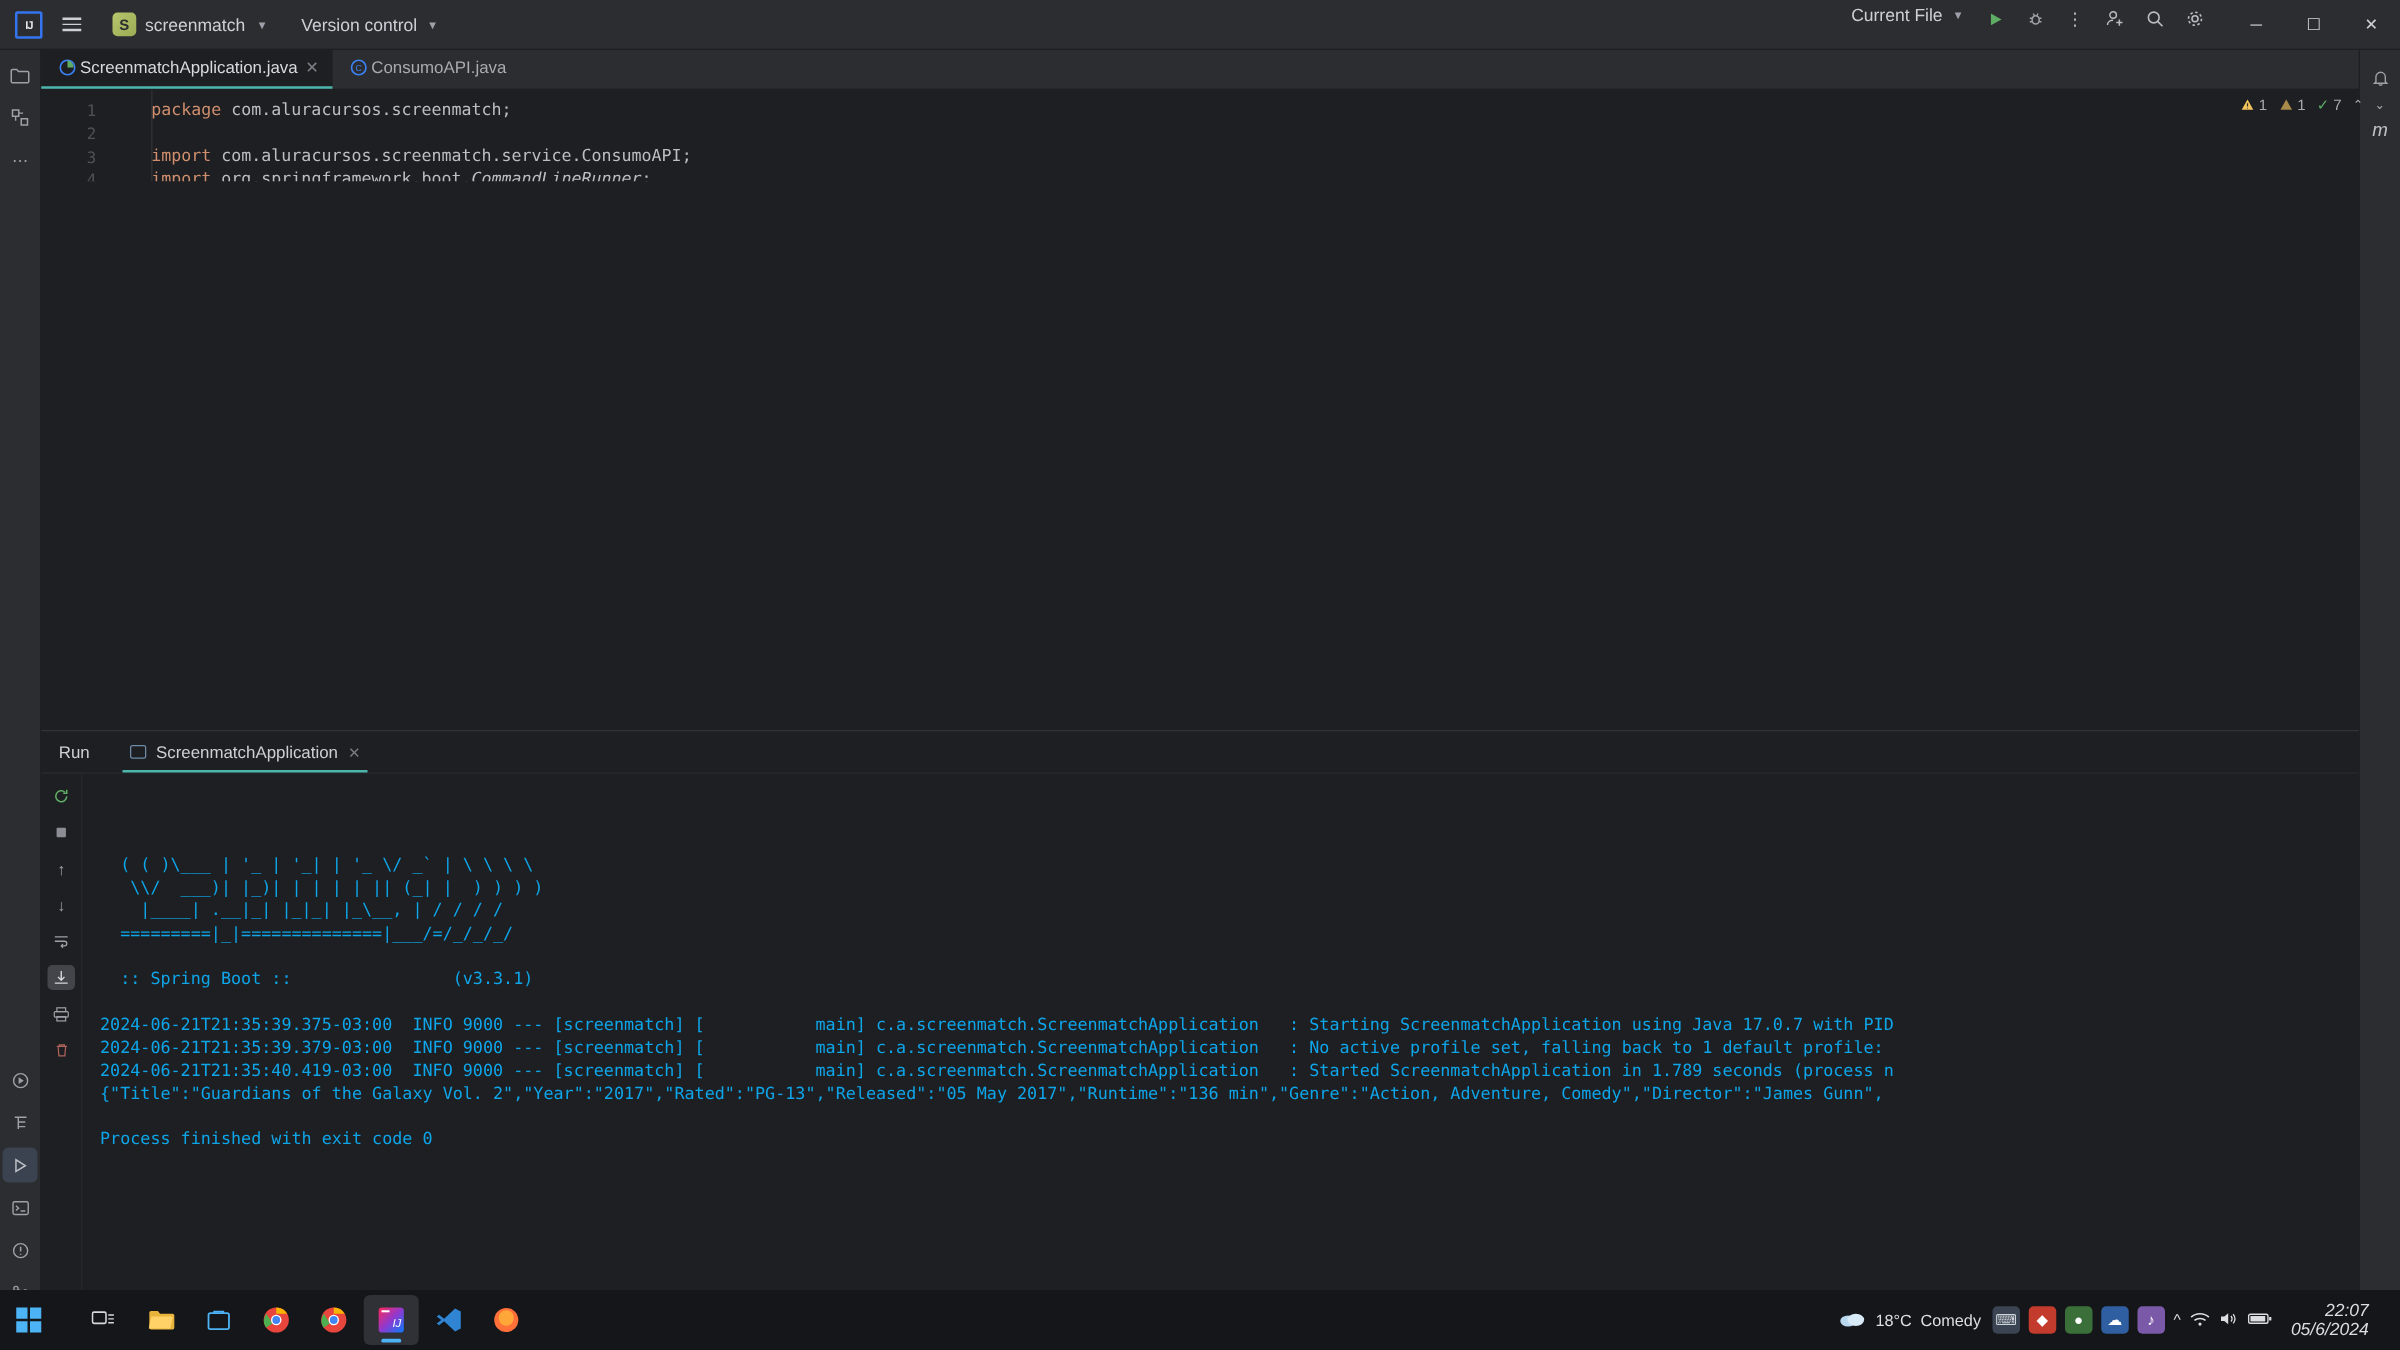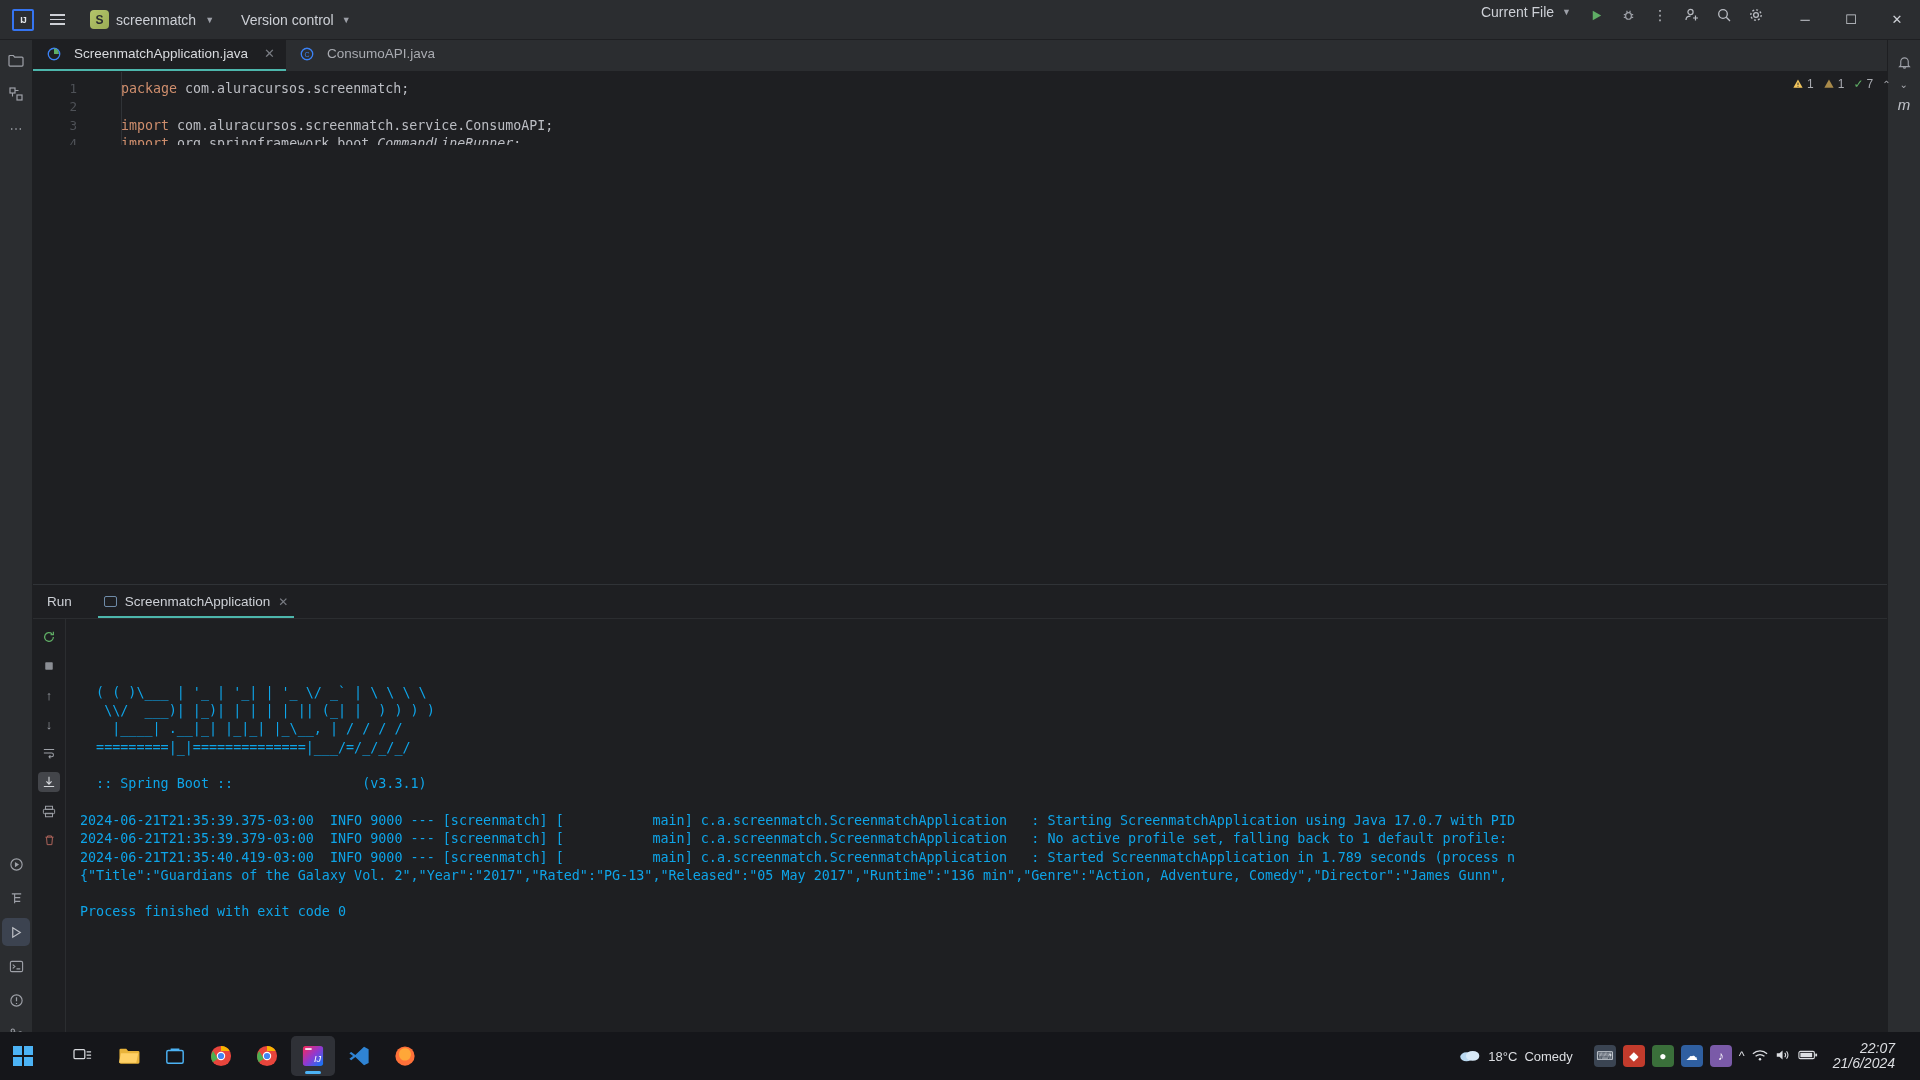--- a/index.html
+++ b/index.html
@@ -75,21 +75,21 @@
   
   .maincol { flex: 1 1 auto; display: flex; flex-direction: column; min-width: 0; background: #1e1f22; }
 
   
   .tabbar {
     height: 32px; flex: 0 0 32px; background: #2b2d30;
     display: flex; align-items: stretch; position: relative;
     border-bottom: 1px solid #1e1f22;
   }
   .etab {
-    display: flex; align-items: center; gap: 13px; padding: 0 11px 4px 14px;
+    display: flex; align-items: center; gap: 3px; padding: 0 11px 4px 14px;
     font-size: 13.5px; color: #a9abb1; cursor: pointer; position: relative;
     max-width: 330px;
   }
   .etab.active { background: #1e1f22; color: #d8dade; }
   .etab.active:after {
     content:''; position: absolute; left: 0; right: 0; bottom: 0; height: 2px; background: #4db6ac;
   }
   .etab .tabx { font-size: 13px; color: #7a7d84; margin-left: 3px; }
   .tabbar-right { margin-left: auto; display: flex; align-items: center; padding-right: 8px; }
   .jicon { width: 14px; height: 14px; border-radius: 50%; flex: 0 0 14px; }
@@ -198,21 +198,21 @@
   .otter { position: absolute; right: 4px; bottom: -2px; font-size: 24px; }
   .tsk-ico {
     width: 44px; height: 40px; display: flex; align-items: center; justify-content: center;
     border-radius: 5px; cursor: pointer; position: relative; margin: 0 1px;
   }
   .tsk-ico.active { background: #2f3137; }
   .tsk-ico.active:after { content:''; position:absolute; bottom:2px; left:50%; transform:translateX(-50%); width:16px; height:3px; background:#4cb3f5; border-radius:2px;}
   .tray { margin-left: auto; display: flex; align-items: center; gap: 9px; padding-right: 10px; color: #dcdee2; font-size: 12.5px;}
   .tray-icos { display: flex; align-items: center; gap: 7px; }
   .clock { text-align: right; line-height: 15px; font-size: 14px; padding-left:6px;font-style:italic; }
-  .weather { display:flex; align-items:center; gap:7px; font-size:13px; margin-right:12px;}
+  .weather { display:flex; align-items:center; gap:7px; font-size:13px; }
 
   .sq-ico { width:22px;height:22px;border-radius:4px;display:flex;align-items:center;justify-content:center;font-size:12px;}
 </style>
 </head>
 <body>
 
 <div id="app">
 
   <div class="titlebar">
     <div class="tb-left">
@@ -627,19 +627,19 @@
         <span>
           <svg width="20" height="12" viewBox="0 0 22 12">
               <rect x="1" y="2" width="17" height="8" rx="1.6" fill="none" stroke="#dcdee2" stroke-width="1.2"></rect>
               <rect x="2.6" y="3.6" width="13" height="4.8" fill="#dcdee2"></rect>
               <rect x="19" y="4.5" width="2" height="3" fill="#dcdee2"></rect>
             </svg>
         </span>
       </div>
       <div class="clock">
         <div>22:07</div>
-        <div>21/6/2024</div>
+        <div>05/6/2024</div>
       </div>
       <span style="width:6px;display:inline-block"></span>
     </div>
   </div>
 
 </div>
 
 </body></html>

